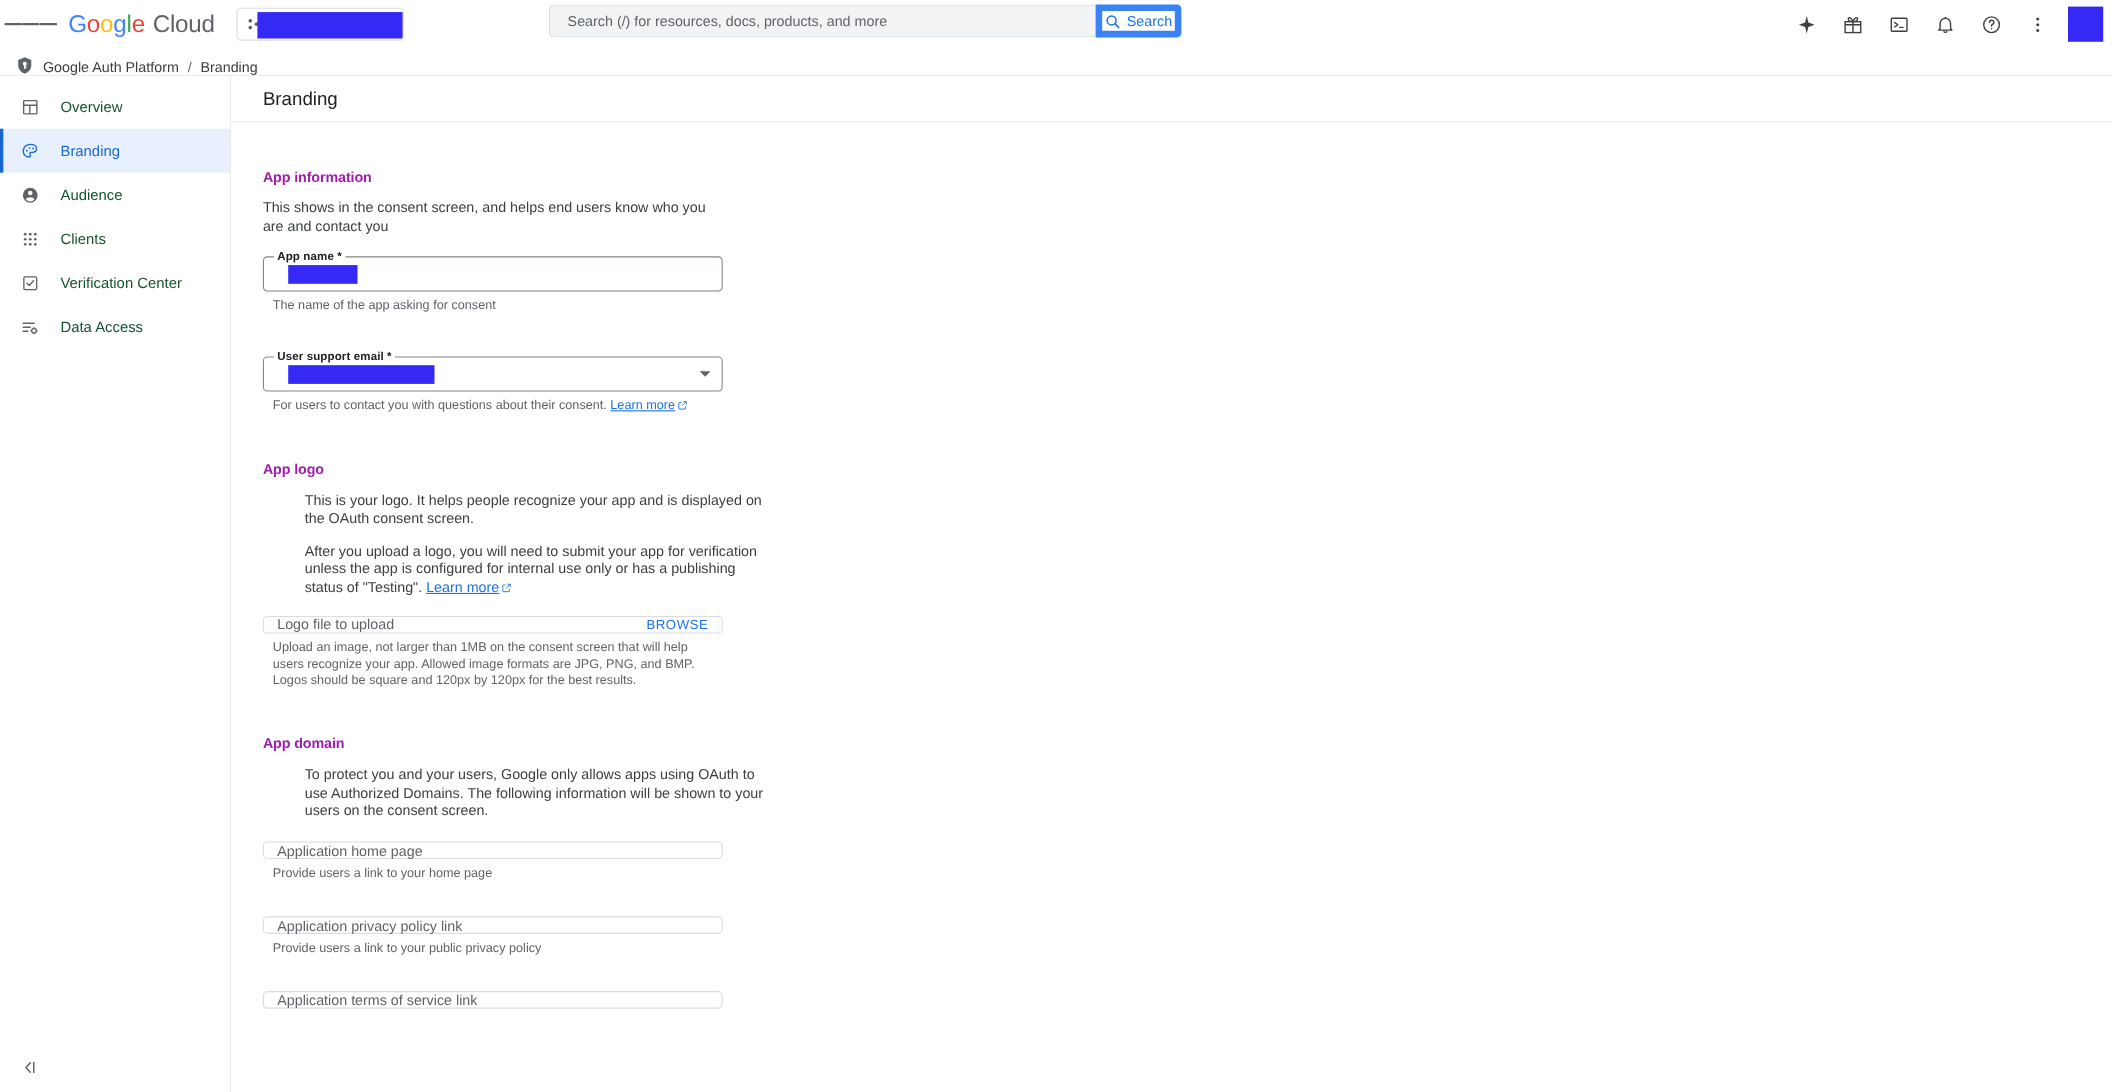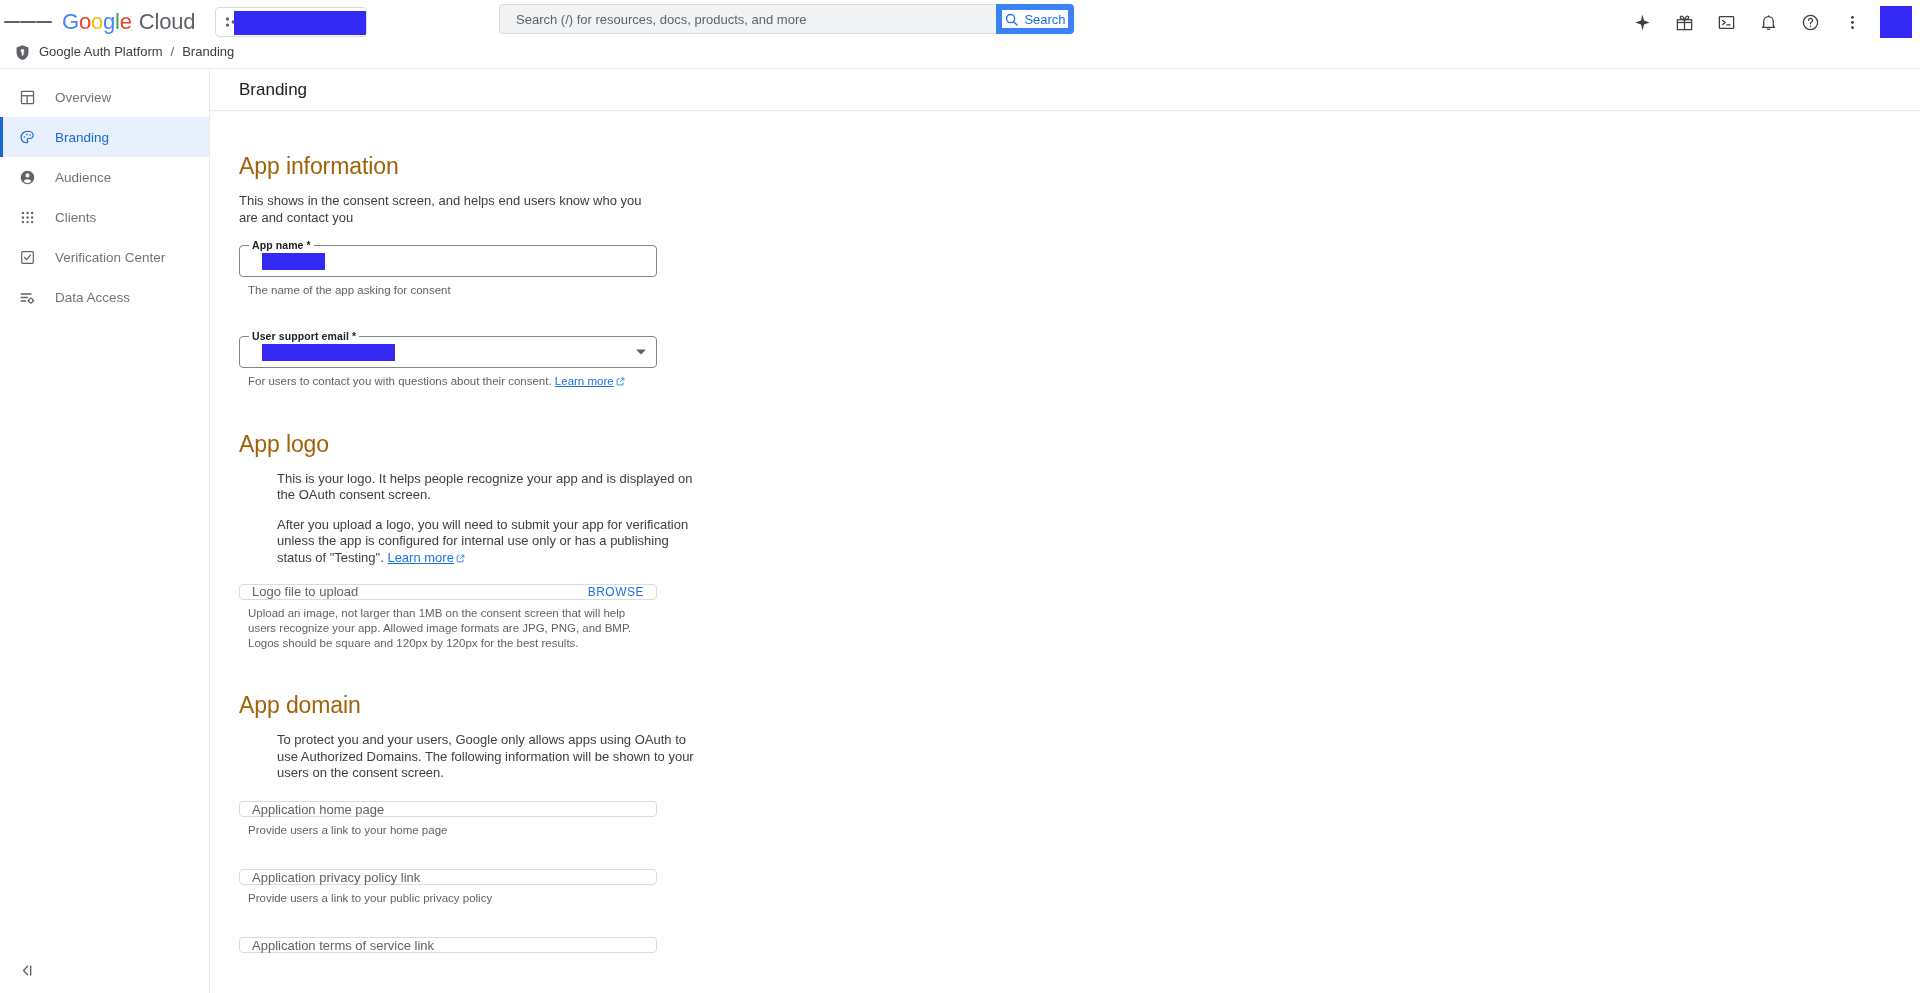--- a/index.html
+++ b/index.html
@@ -135,21 +135,21 @@
     width: 32px; height: 32px;
     background: #3429f5;
     margin-left: 6px;
     cursor: pointer;
   }
 
   
   .breadcrumb-bar {
     height: 25px;
     display: flex;
-    align-items: flex-start;
+    align-items: flex-end;
     padding-left: 14px;
     gap: 8px;
     border-bottom: 1px solid #e8eaed;
     flex: 0 0 25px;
   }
   .bc-icon { width: 17px; height: 17px; flex: 0 0 17px; }
   .bc-text {
     font-size: 13px;
     color: #3c4043;
   }
@@ -174,21 +174,21 @@
     padding-top: 8px;
     position: relative;
   }
   .nav-item {
     height: 40px;
     display: flex;
     align-items: center;
     padding-left: 18px;
     gap: 18px;
     font-size: 13.5px;
-    color: #737373;
+    color: #14532d;
     cursor: pointer;
     position: relative;
     border-radius: 0 20px 20px 0;
   }
   .nav-item.active {
     background: #e8f0fe;
     color: #1967d2;
     border-radius: 0;
   }
   .nav-item.active::before {
@@ -236,23 +236,23 @@
     font-size: 17px;
     color: #202124;
     font-weight: 400;
   }
   .content {
     padding: 42px 0 0 29px;
     overflow: hidden;
   }
   .section { margin-bottom: 0; }
   .section-title {
-    font-size: 23px;
-    font-weight: 400;
-    color: #a16207;
+    font-size: 13px;
+    font-weight: 700;
+    color: #a21caf;
     margin: 0 0 10px 0;
     letter-spacing: -0.1px;
   }
   .section-desc {
     font-size: 13px;
     color: #3c4043;
     line-height: 1.28;
     max-width: 412px;
     margin-bottom: 19px;
   }

